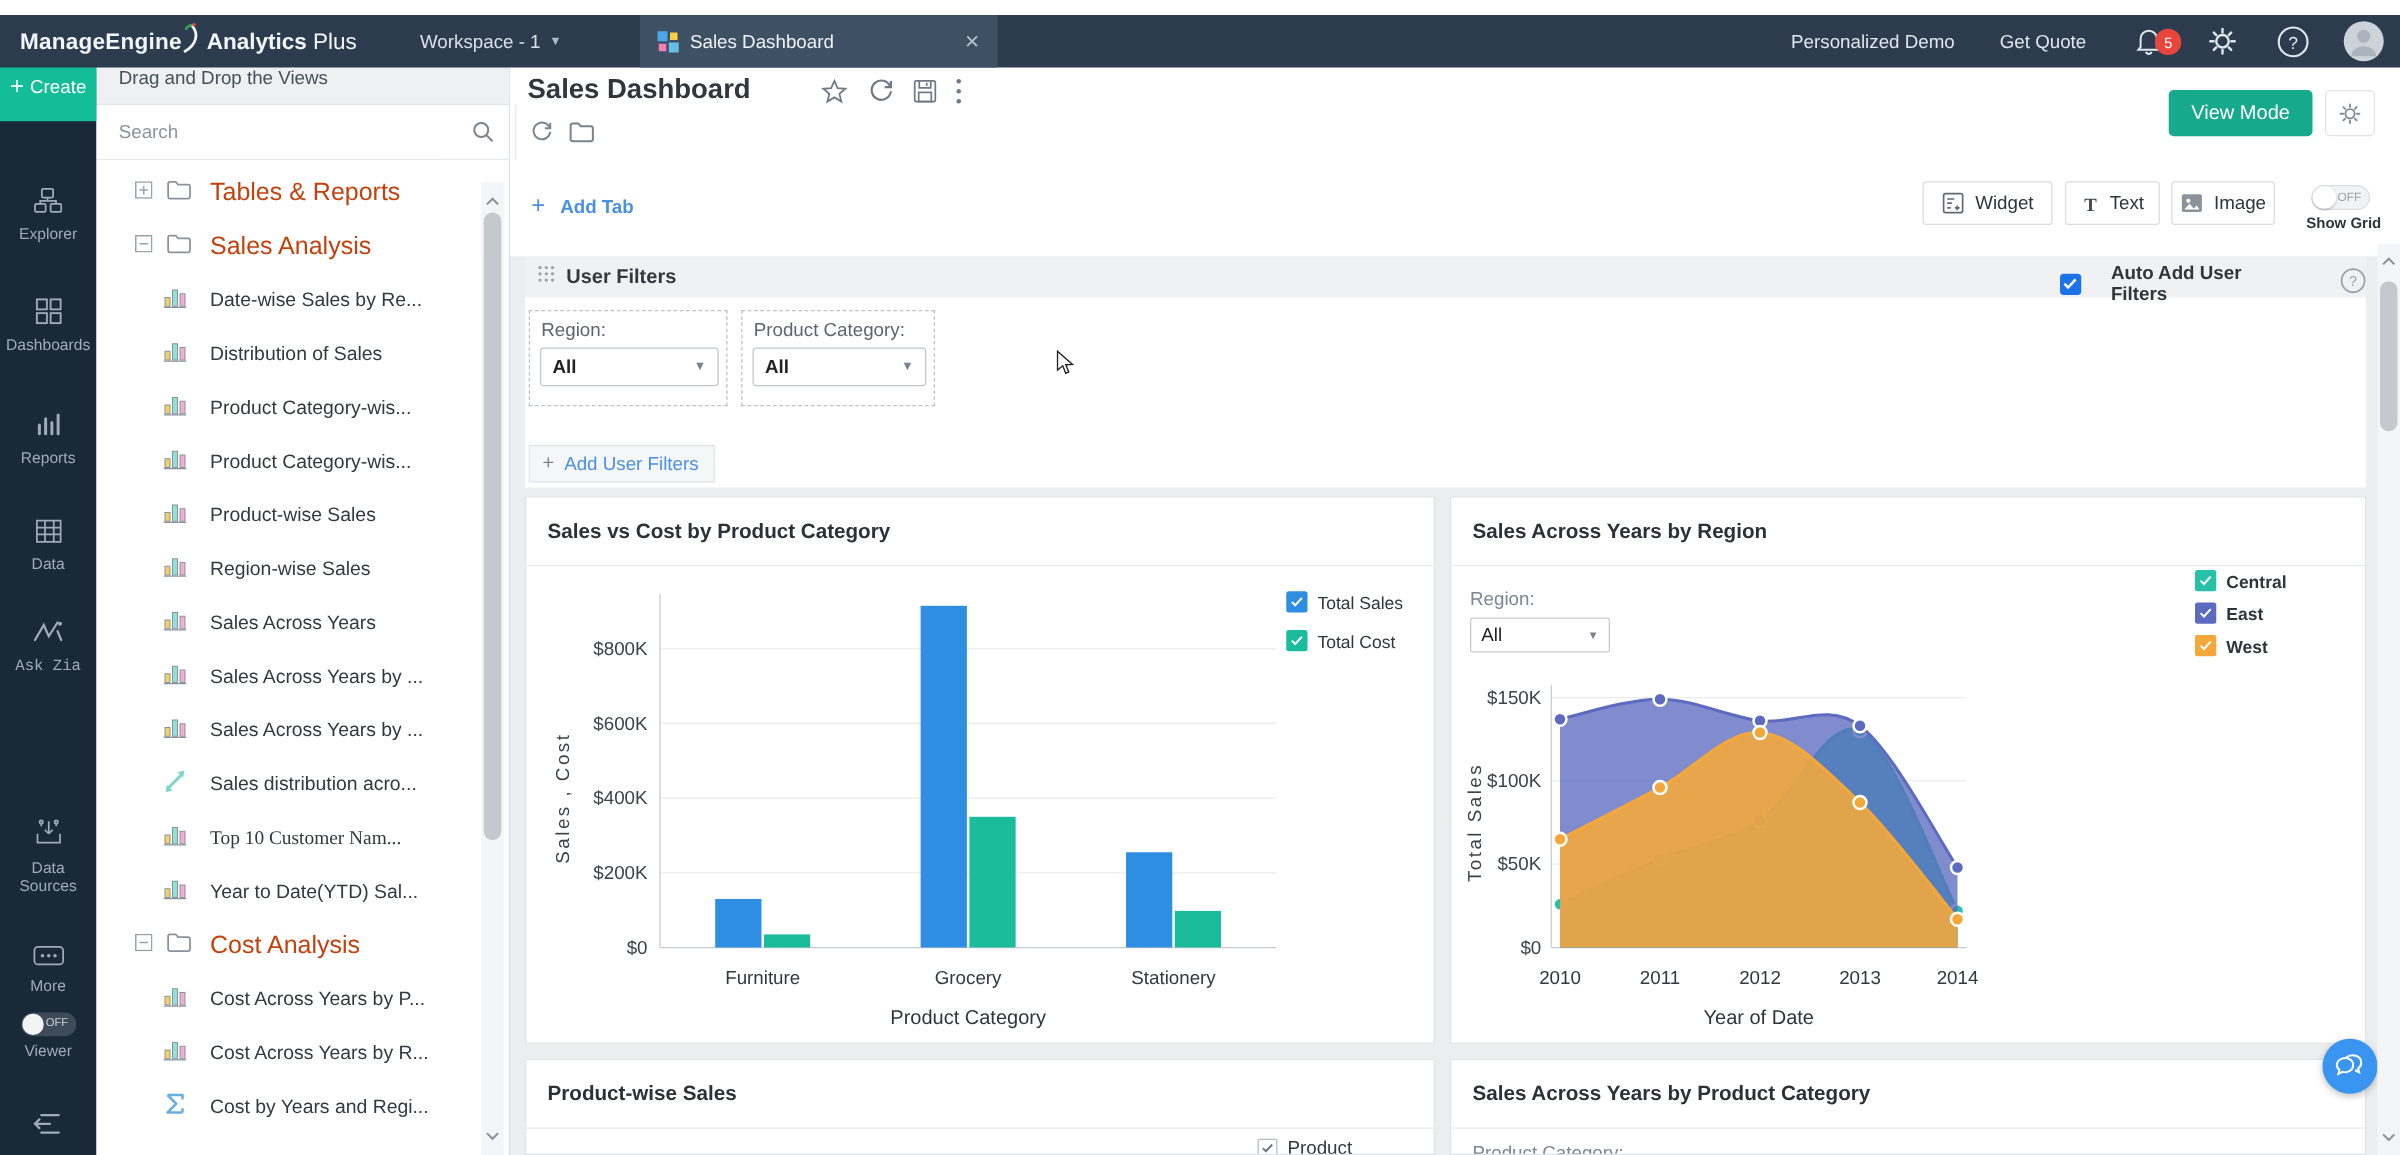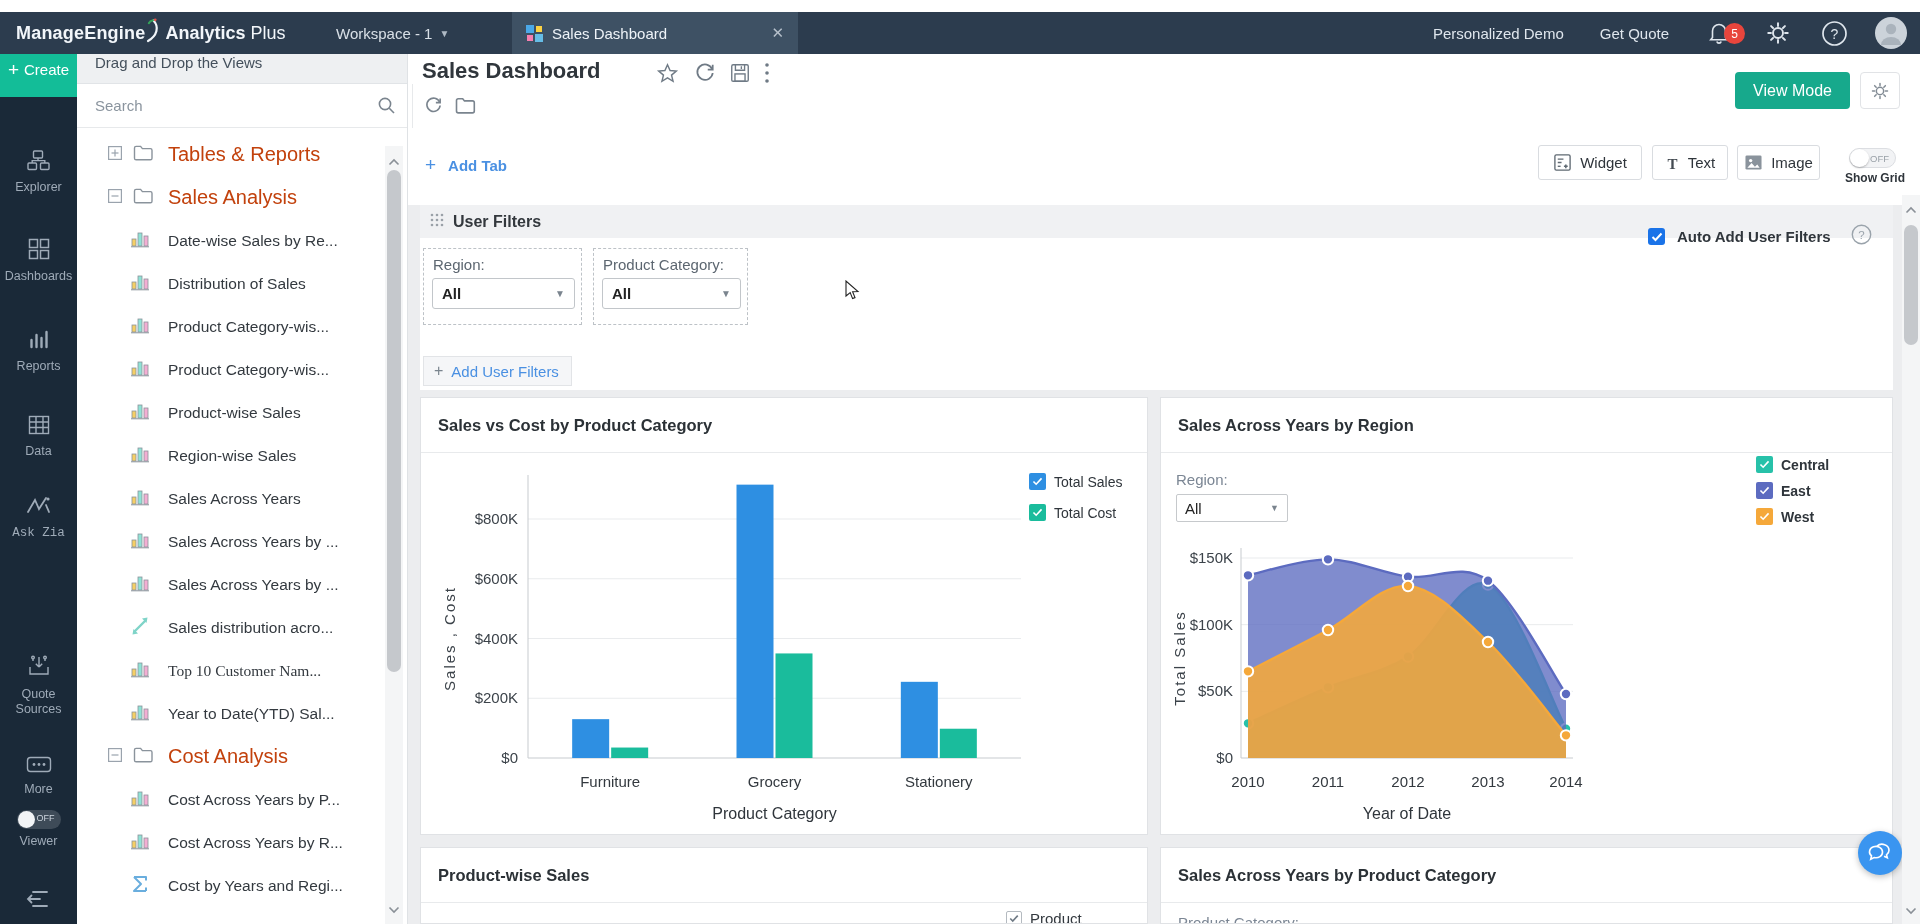--- a/index.html
+++ b/index.html
@@ -71,21 +71,21 @@
   .sg-pill { width:47px; height:20px; border-radius:10px; background:#f2f3f5; border:1px solid #dcdee2; position:relative; cursor:pointer; margin:0 auto; }
   .sg-pill .knob { position:absolute; left:0; top:0; width:19px; height:18px; border-radius:50%; background:#fff; box-shadow:0 1px 2px rgba(0,0,0,.25); }
   .sg-pill .state { position:absolute; right:6px; top:4px; font-size:9.5px; color:#9aa1a8; }
   .sg-label { font-size:12px; font-weight:bold; color:#2f353b; margin-top:3px; white-space:nowrap; }
 
   
   .uf { position:absolute; left:12px; top:163px; width:1473px; height:185px; background:#fff; }
   .uf-head { height:33px; background:#f0f1f3; display:flex; align-items:center; position:relative; }
   .uf-head .handle { margin:0 9px 0 10px; cursor:grab; }
   .uf-head .title { font-size:16px; font-weight:bold; color:#33383d; }
-  .uf-auto { position:absolute; left:1228px; top:19px; display:flex; align-items:center; gap:12px; }
+  .uf-auto { position:absolute; left:1228px; top:5px; display:flex; align-items:center; gap:24px; }
   .uf-auto .cb { width:17px; height:17px; border-radius:3px; background:#1a73e8; display:flex; align-items:center; justify-content:center; cursor:pointer; }
   .uf-auto .albl { font-size:15px; font-weight:bold; color:#2f353b; }
   .uf-auto .q { margin-left:8px; cursor:pointer; }
   .fbox { position:absolute; top:43px; height:77px; border:1px dashed #bdc2c7; background:#fff; }
   .fbox .flab { position:absolute; left:9px; top:7px; font-size:15px; color:#5c6670; }
   .fselect { position:absolute; left:8px; top:29px; height:31px; border:1px solid #c2c6ca; border-radius:3px; background:#fff; display:flex; align-items:center; padding:0 9px; cursor:pointer; }
   .fselect .val { font-size:15px; font-weight:bold; color:#222; flex:1; }
   .fselect .arr { color:#7a848e; font-size:10px; }
   .addfilters { position:absolute; left:3px; top:151px; width:149px; height:30px; background:#f5f6f8; border:1px solid #e2e4e7; display:flex; align-items:center; gap:8px; padding-left:10px; cursor:pointer; }
   .addfilters .p { color:#7a848e; font-size:16px; }
@@ -230,21 +230,21 @@
         <span style="max-width: 70px;">Ask Zia</span>
       </div>
       <div class="sb-item" style="top: 612px;">
         <span><svg width="24" height="24" viewBox="0 0 24 24" fill="none" stroke="#9fabb8" stroke-width="1.4">
             <path d="M3 13 v7 h18 v-7"></path>
             <path d="M12 3 v10 M12 13 l-3.2-3.2 M12 13 l3.2-3.2"></path>
             <path d="M6 7 V5 M18 7 V5"></path>
             <circle cx="6" cy="3.6" r="1.3"></circle>
             <circle cx="18" cy="3.6" r="1.3"></circle>
           </svg></span>
-        <span style="max-width: 70px;">Quote Sources</span>
+        <span style="max-width: 70px;">Data Sources</span>
       </div>
       <div class="sb-item" style="top: 714px;">
         <span><svg width="26" height="17" viewBox="0 0 26 17" fill="none" stroke="#9fabb8" stroke-width="1.4">
             <rect x="1.5" y="1.5" width="23" height="14" rx="3"></rect>
             <circle cx="8" cy="8.5" r="1.4" fill="#9fabb8" stroke="none"></circle>
             <circle cx="13" cy="8.5" r="1.4" fill="#9fabb8" stroke="none"></circle>
             <circle cx="18" cy="8.5" r="1.4" fill="#9fabb8" stroke="none"></circle>
           </svg></span>
         <span style="max-width: 70px;">More</span>
       </div>

